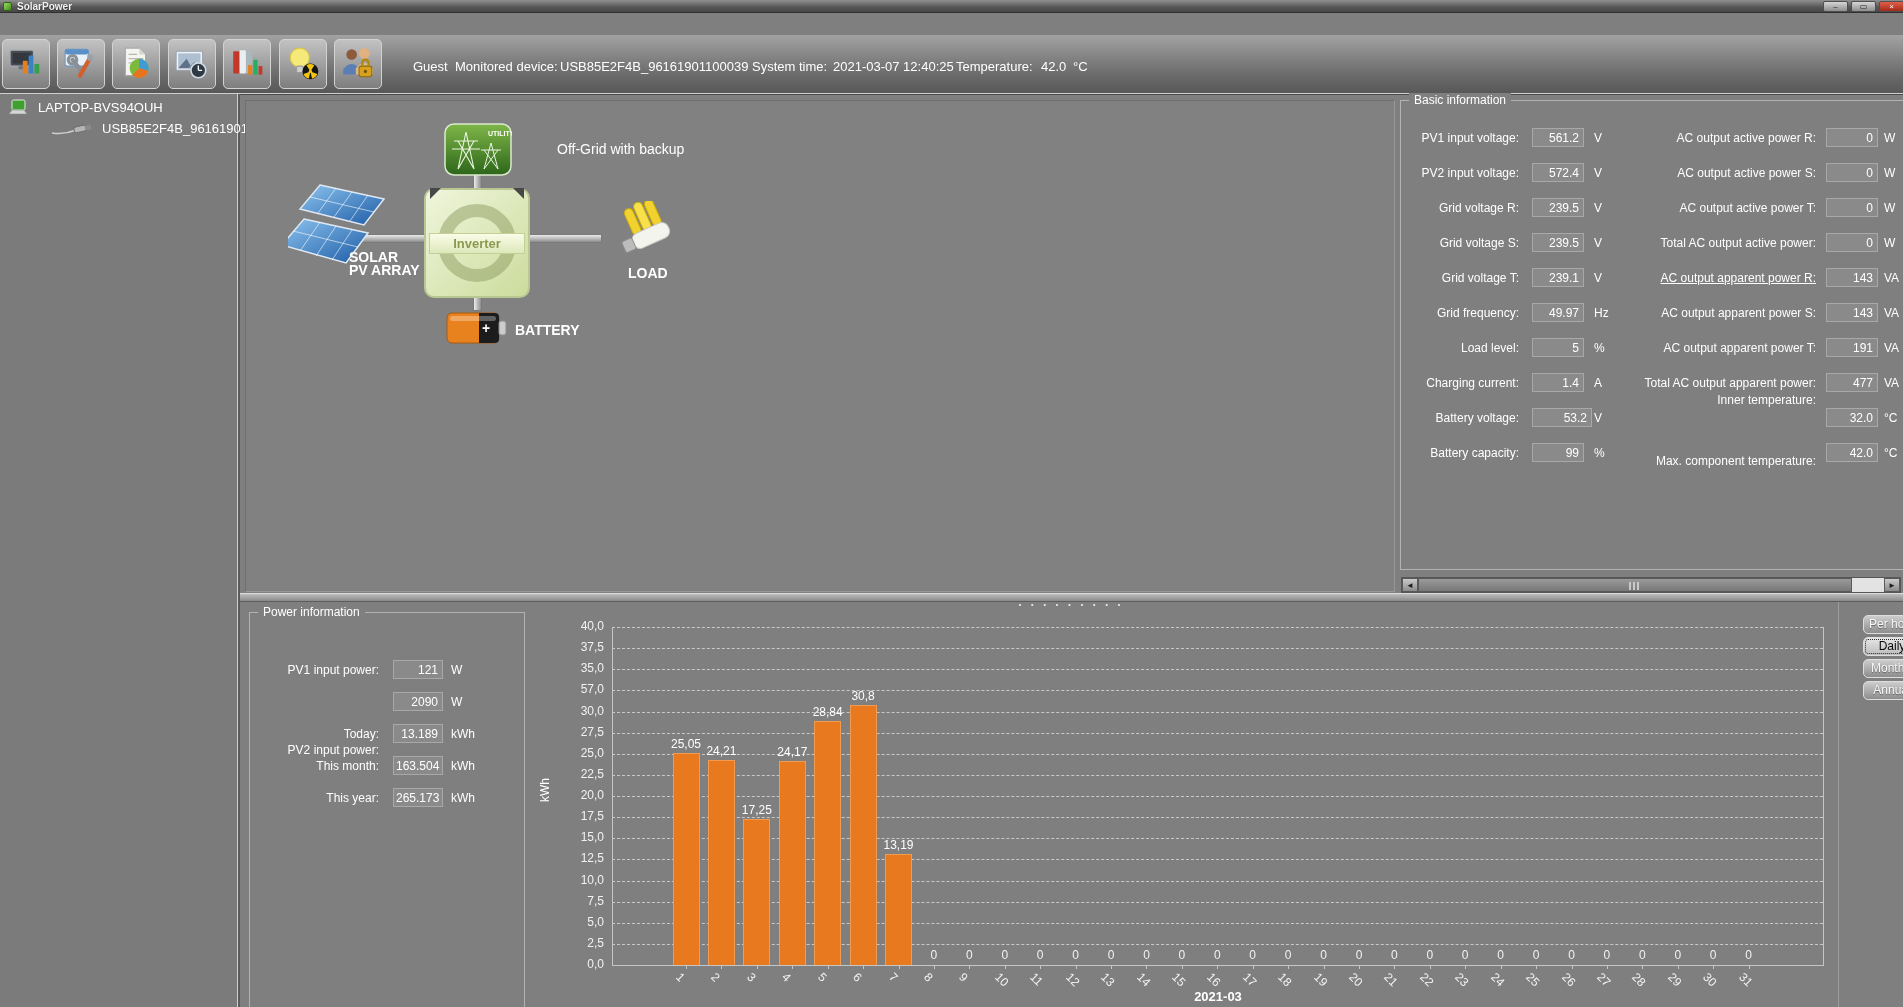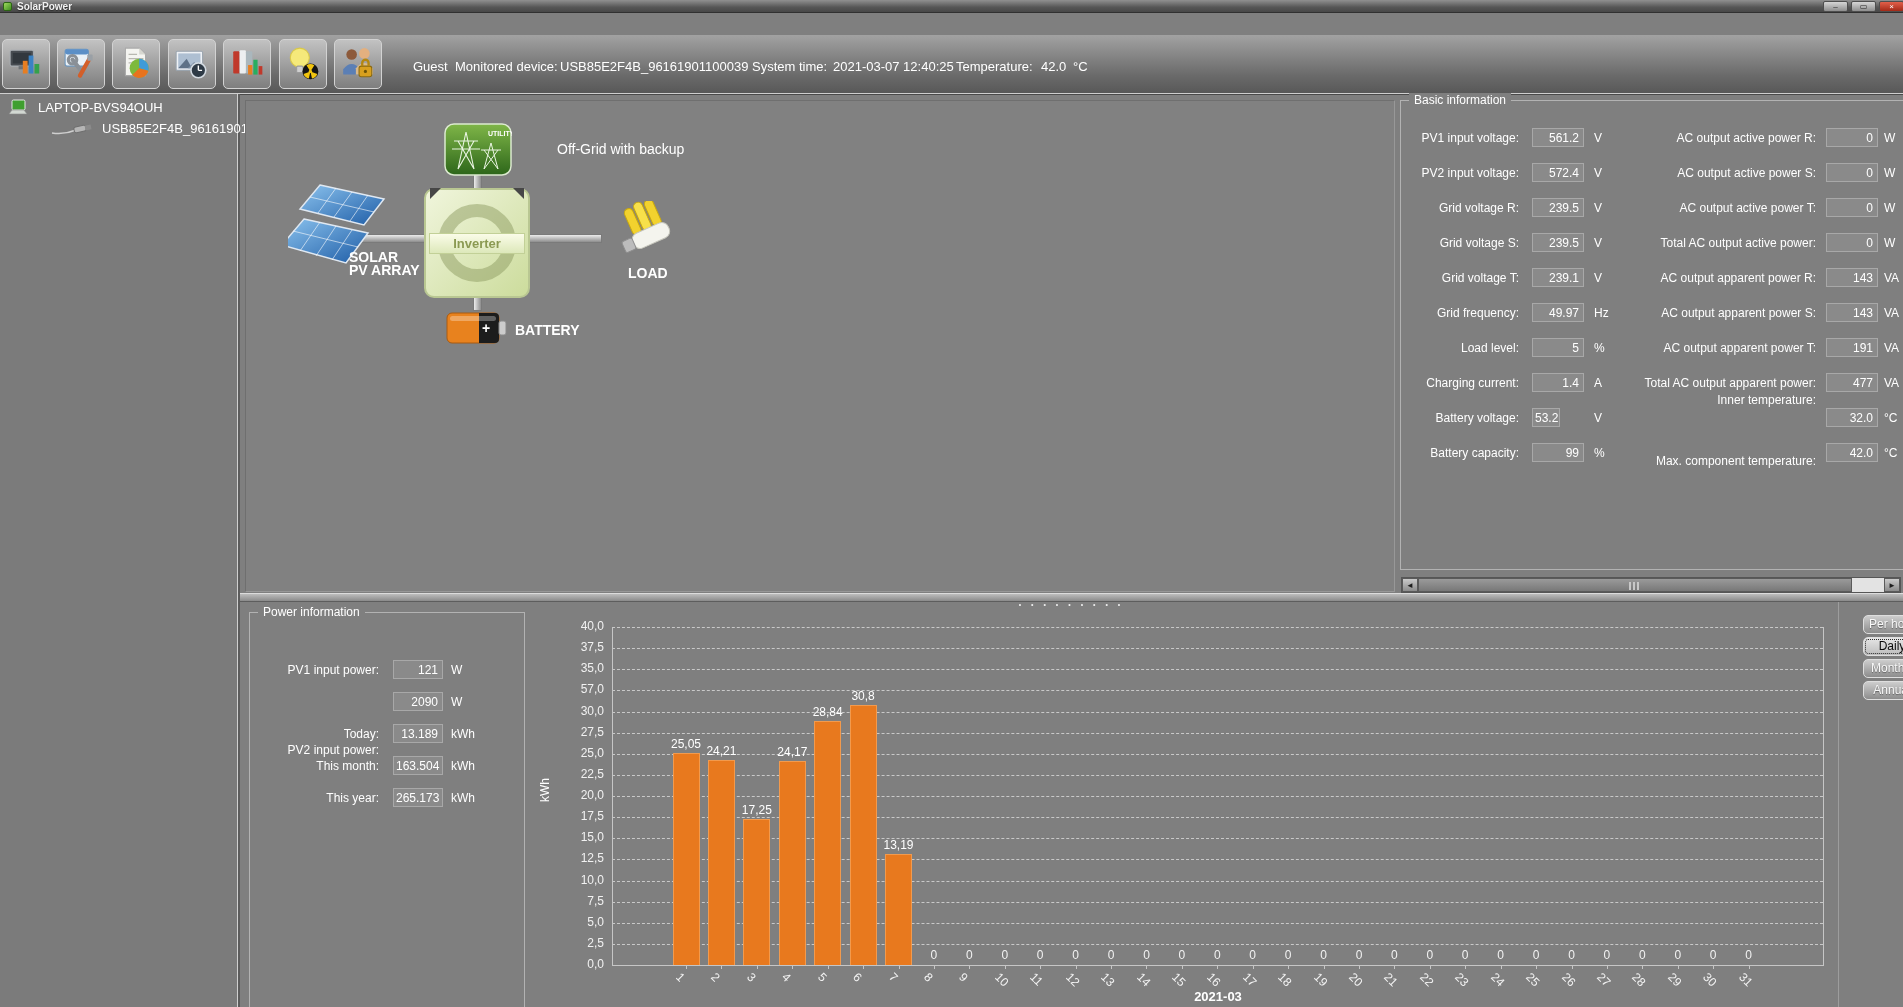--- a/index.html
+++ b/index.html
@@ -311,38 +311,38 @@
         <div class="info-label" style="left: 4px; top: 204px; width: 114px;">Grid frequency:</div>
         <div class="value-box" style="left: 131px; top: 202px; width: 52px;">49.97</div>
         <div class="info-unit" style="left: 193px; top: 204px;">Hz</div>
         <div class="info-label" style="left: 4px; top: 239px; width: 114px;">Load level:</div>
         <div class="value-box" style="left: 131px; top: 237px; width: 52px;">5</div>
         <div class="info-unit" style="left: 193px; top: 239px;">%</div>
         <div class="info-label" style="left: 4px; top: 274px; width: 114px;">Charging current:</div>
         <div class="value-box" style="left: 131px; top: 272px; width: 52px;">1.4</div>
         <div class="info-unit" style="left: 193px; top: 274px;">A</div>
         <div class="info-label" style="left: 4px; top: 309px; width: 114px;">Battery voltage:</div>
-        <div class="value-box" style="left: 131px; top: 307px; width: 28px;">53.2</div>
+        <div class="value-box" style="left: 131px; top: 307px; width: 60px;">53.2</div>
         <div class="info-unit" style="left: 193px; top: 309px;">V</div>
         <div class="info-label" style="left: 4px; top: 344px; width: 114px;">Battery capacity:</div>
         <div class="value-box" style="left: 131px; top: 342px; width: 52px;">99</div>
         <div class="info-unit" style="left: 193px; top: 344px;">%</div>
         <div class="info-label" style="left: 140px; top: 29px; width: 275px;">AC output active power R:</div>
         <div class="value-box" style="left: 425px; top: 27px; width: 52px;">0</div>
         <div class="info-unit" style="left: 483px; top: 29px;">W</div>
         <div class="info-label" style="left: 140px; top: 64px; width: 275px;">AC output active power S:</div>
         <div class="value-box" style="left: 425px; top: 62px; width: 52px;">0</div>
         <div class="info-unit" style="left: 483px; top: 64px;">W</div>
         <div class="info-label" style="left: 140px; top: 99px; width: 275px;">AC output active power T:</div>
         <div class="value-box" style="left: 425px; top: 97px; width: 52px;">0</div>
         <div class="info-unit" style="left: 483px; top: 99px;">W</div>
         <div class="info-label" style="left: 140px; top: 134px; width: 275px;">Total AC output active power:</div>
         <div class="value-box" style="left: 425px; top: 132px; width: 52px;">0</div>
         <div class="info-unit" style="left: 483px; top: 134px;">W</div>
-        <div class="info-label" style="left: 140px; top: 169px; width: 275px;">AC output apparent power R:</div>
+        <div class="info-label" style="left: 140px; top: 169px; width: 275px; text-decoration: underline;">AC output apparent power R:</div>
         <div class="value-box" style="left: 425px; top: 167px; width: 52px;">143</div>
         <div class="info-unit" style="left: 483px; top: 169px;">VA</div>
         <div class="info-label" style="left: 140px; top: 204px; width: 275px;">AC output apparent power S:</div>
         <div class="value-box" style="left: 425px; top: 202px; width: 52px;">143</div>
         <div class="info-unit" style="left: 483px; top: 204px;">VA</div>
         <div class="info-label" style="left: 140px; top: 239px; width: 275px;">AC output apparent power T:</div>
         <div class="value-box" style="left: 425px; top: 237px; width: 52px;">191</div>
         <div class="info-unit" style="left: 483px; top: 239px;">VA</div>
         <div class="info-label" style="left: 140px; top: 274px; width: 275px;">Total AC output apparent power:</div>
         <div class="value-box" style="left: 425px; top: 272px; width: 52px;">477</div>

